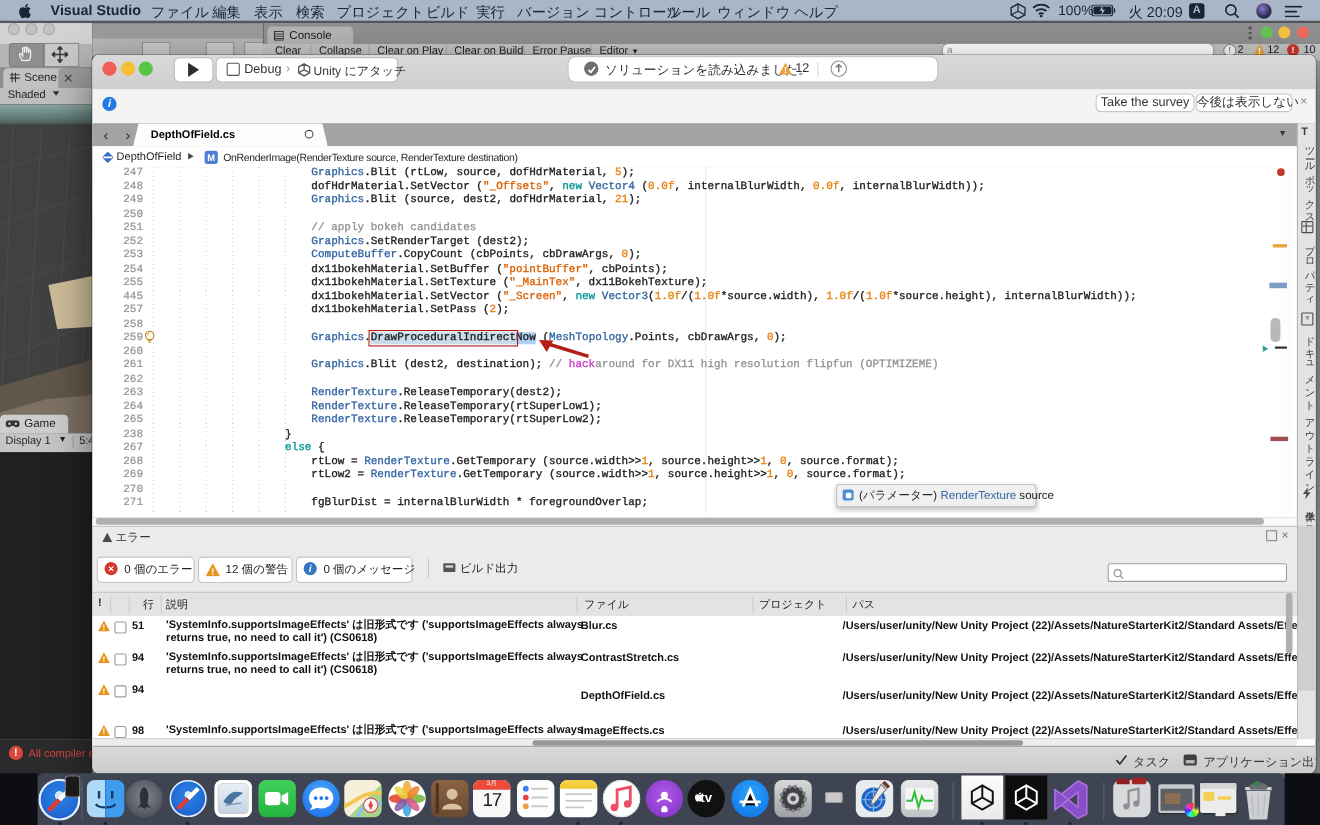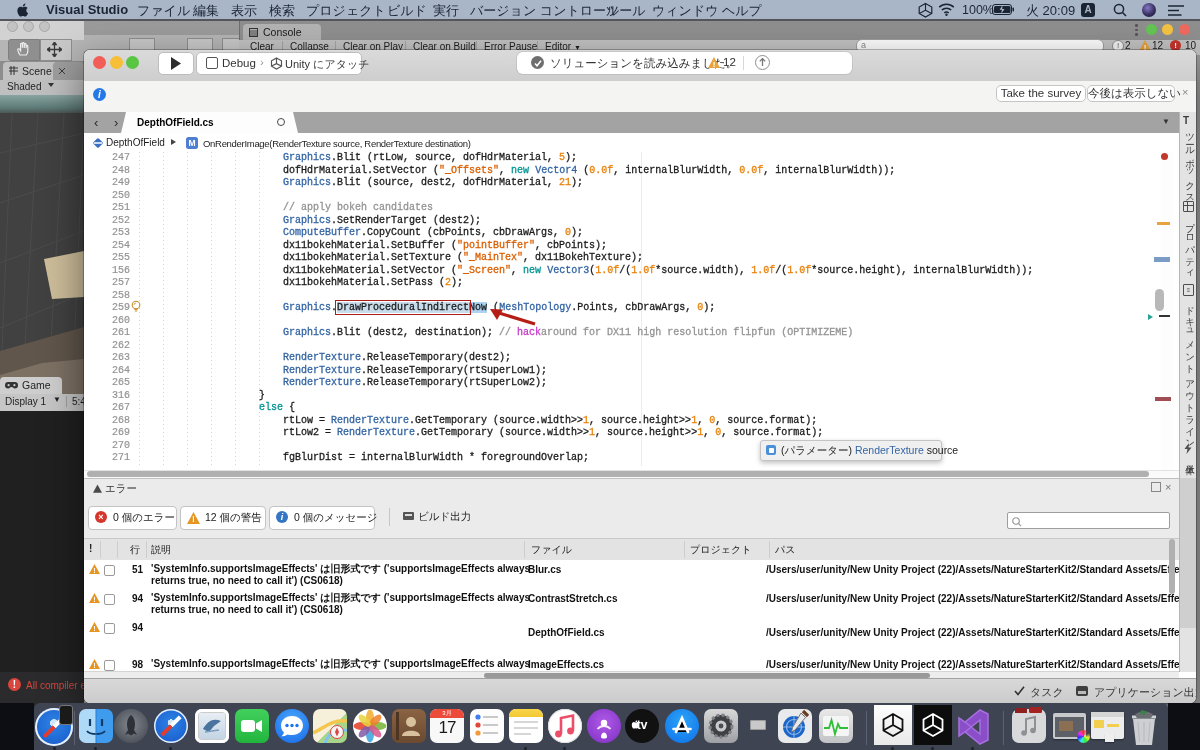--- a/index.html
+++ b/index.html
@@ -16,21 +16,21 @@
 .btn{position:absolute;background:#fff;border:1px solid #c3c3c3;border-radius:4px;font-size:10.5px;color:#222;white-space:nowrap}
 .vtxt{writing-mode:vertical-rl;font-size:9.5px;color:#3d3d3d;letter-spacing:1px}
 .rb{outline:1.8px solid #ab1d15;outline-offset:1px;background:#c9dcec}
 .ic{position:absolute;top:6px;width:34px;height:34px;border-radius:50%}
 .icsq{border-radius:7px}
 .sl{background:#aed2f2}
 .erow{position:absolute;left:0;width:1095px;background:#fff;font-size:10px;font-weight:bold;color:#111}
 .erow .d{position:absolute;left:67px;top:3px;line-height:11.5px}
 .wtri{position:absolute;left:5px;top:4px}
 .cbx{position:absolute;left:20px;top:5px;width:9px;height:9px;background:#fff;border:1px solid #9a9a9a;border-radius:2px}
-.rnum{position:absolute;left:36px;top:4px;width:23px;text-align:right;font-weight:bold}
+.rnum{position:absolute;left:36px;top:4px;width:23px;font-weight:bold}
 .fcol{position:absolute;left:444px;top:4px}
 .pcol{position:absolute;left:682px;top:4px;white-space:nowrap}
 </style></head>
 <body>
 
 <div class="ab" id="menubar">
   <svg class="ab" style="left:17px;top:3px" width="13" height="14" viewBox="0 0 13 14">
       <path fill="#1b2433" d="M9.3 7.4c0-1.6 1.3-2.4 1.4-2.4-.8-1.1-2-1.3-2.4-1.3-1-.1-2 .6-2.5.6-.5 0-1.3-.6-2.2-.6-1.1 0-2.1.7-2.7 1.7-1.1 2-.3 4.9.8 6.5.6.8 1.2 1.7 2.1 1.6.8 0 1.2-.5 2.2-.5 1 0 1.3.5 2.2.5.9 0 1.5-.8 2-1.6.6-.9.9-1.8.9-1.9 0 0-1.8-.7-1.8-2.6zM7.7 2.6c.4-.6.8-1.3.7-2.1-.6 0-1.4.4-1.9 1-.4.5-.8 1.3-.7 2.1.7 0 1.4-.4 1.9-1z"></path>
     </svg>
   <div class="mi" style="left:46px;font-weight:bold">Visual Studio</div>
@@ -284,31 +284,31 @@
     <div id="lnums">
       <div class="lnum" style="top:0px">247</div>
       <div class="lnum" style="top:12.5px">248</div>
       <div class="lnum" style="top:25px">249</div>
       <div class="lnum" style="top:37.5px">250</div>
       <div class="lnum" style="top:50px">251</div>
       <div class="lnum" style="top:62.5px">252</div>
       <div class="lnum" style="top:75px">253</div>
       <div class="lnum" style="top:87.5px">254</div>
       <div class="lnum" style="top:100px">255</div>
-      <div class="lnum" style="top:112.5px">156</div>
+      <div class="lnum" style="top:112.5px">445</div>
       <div class="lnum" style="top:125px">257</div>
       <div class="lnum" style="top:137.5px">258</div>
       <div class="lnum" style="top:150px">259</div>
       <div class="lnum" style="top:162.5px">260</div>
       <div class="lnum" style="top:175px">261</div>
       <div class="lnum" style="top:187.5px">262</div>
       <div class="lnum" style="top:200px">263</div>
       <div class="lnum" style="top:212.5px">264</div>
       <div class="lnum" style="top:225px">265</div>
-      <div class="lnum" style="top:237.5px">316</div>
+      <div class="lnum" style="top:237.5px">238</div>
       <div class="lnum" style="top:250px">267</div>
       <div class="lnum" style="top:262.5px">268</div>
       <div class="lnum" style="top:275px">269</div>
       <div class="lnum" style="top:287.5px">270</div>
       <div class="lnum" style="top:300px">271</div>
     </div>
     <div id="code">
       <div class="codeline" style="top:0px">                        <span class="t">Graphics</span>.Blit (rtLow, source, dofHdrMaterial, <span class="n">5</span>);</div>
       <div class="codeline" style="top:12.5px">                        dofHdrMaterial.SetVector (<span class="s">"_Offsets"</span>, <span class="k">new</span> <span class="t">Vector4</span> (<span class="n">0.0f</span>, internalBlurWidth, <span class="n">0.0f</span>, internalBlurWidth));</div>
       <div class="codeline" style="top:25px">                        <span class="t">Graphics</span>.Blit (source, dest2, dofHdrMaterial, <span class="n">21</span>);</div>

